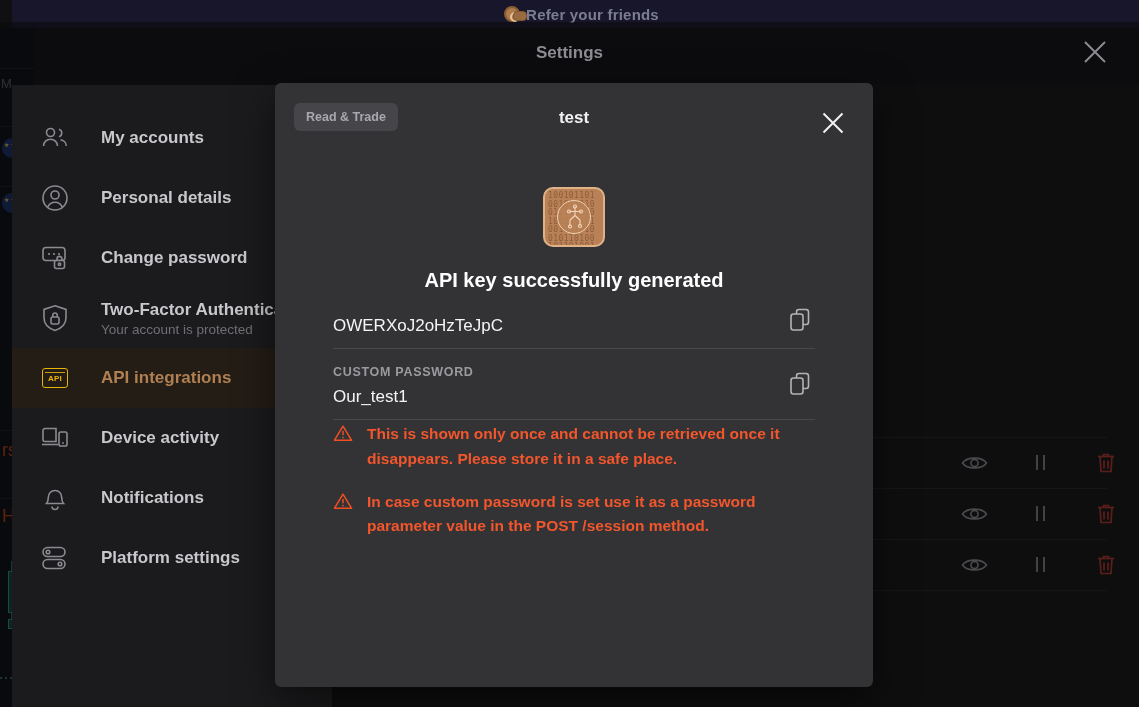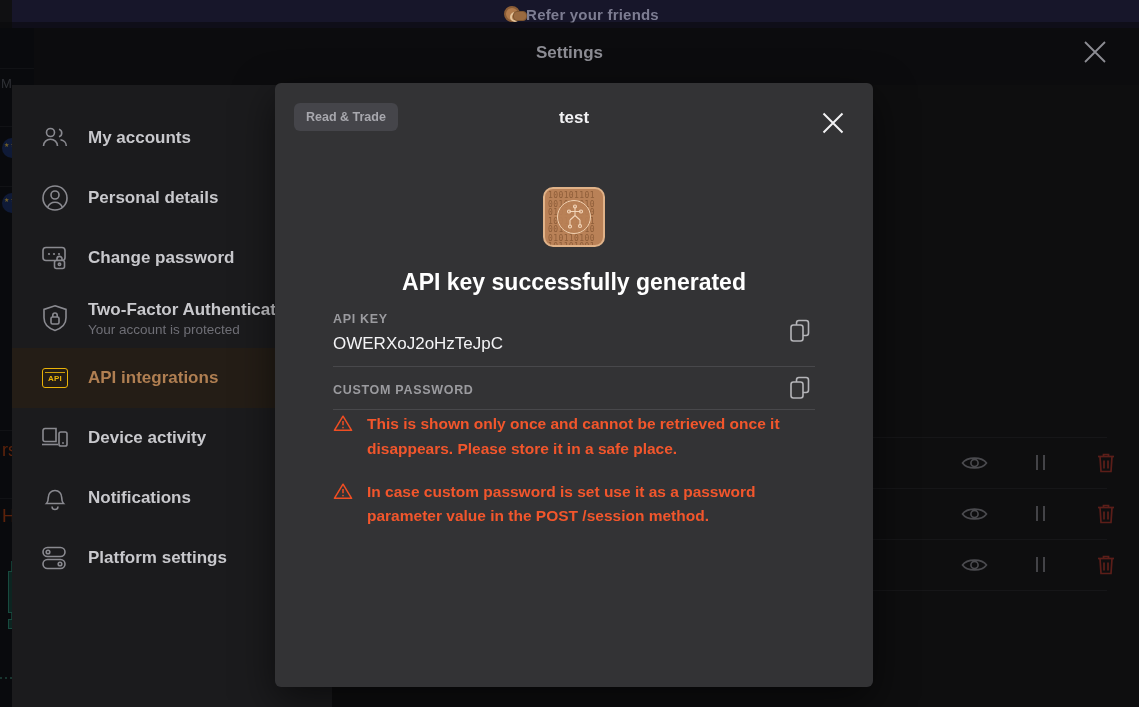--- a/index.html
+++ b/index.html
@@ -103,21 +103,21 @@
     width: 44px; height: 44px; display:flex; align-items:center; justify-content:center;
     color: #8d8d94;
   }
 
   
   .sidebar {
     position: absolute; left: 12px; top: 85px; width: 320px; bottom: 0;
     background: #1b1b1d;
   }
   .side-item {
-    display: flex; align-items: center; gap: 18px;
+    display: flex; align-items: center; gap: 31px;
     height: 60px; padding: 0 0 0 28px; position: relative;
   }
   .side-item .s-icon {
     width: 30px; height: 30px; flex: 0 0 30px;
     display:flex; align-items:center; justify-content:center; color:#8a8a90;
   }
   .side-item .s-txt { display:flex; flex-direction:column; justify-content:center; }
   .side-label { color: #c8c8cc; font-size: 17px; font-weight: bold; white-space: nowrap; }
   .side-sub { color: #6f6f76; font-size: 13.5px; margin-top: 2px; white-space: nowrap; }
   .side-item.tall { height: 60px; }
@@ -170,21 +170,21 @@
   }
   .key-icon .chip {
     position: absolute; left: 50%; top: 50%; transform: translate(-50%,-50%);
     width: 34px; height: 34px; border-radius: 50%;
     border: 1.6px solid #f0d0b0;
     background: rgba(185,129,87,.9);
   }
   .key-icon .chip svg { position:absolute; left:0; top:0; }
   .modal-h1 {
     margin-top: 22px; text-align: center;
-    color: #fff; font-size: 23px; font-weight: bold;
+    color: #fff; font-size: 20px; font-weight: bold;
   }
   .field {
     margin: 0 58px; padding: 16px 0 12px;
     border-bottom: 1px solid #48484b;
     position: relative;
   }
   .field:first-of-type { margin-top: 20px; }
   .field-label {
     color: #9b9b9f; font-size: 12.5px; font-weight: bold; letter-spacing: .7px;
   }
@@ -461,32 +461,32 @@
           <circle cx="23" cy="10.5" r="1.5"></circle>
           <circle cx="12" cy="25.5" r="1.5"></circle>
           <circle cx="22" cy="25" r="1.5"></circle>
         </svg>
       </div>
     </div>
 
     <div class="modal-h1">API key successfully generated</div>
 
     <div class="field">
-      <div class="field-label">API KEY</div>
       <div class="field-value">OWERXoJ2oHzTeJpC</div>
       <span class="copy-btn">
         <svg width="22" height="24" viewBox="0 0 22 24" fill="none" stroke="currentColor" stroke-width="1.6">
           <rect x="7.5" y="1.5" width="12" height="15" rx="2.4"></rect>
           <rect x="2" y="6" width="12" height="16" rx="2.4" fill="#333335"></rect>
         </svg>
       </span>
     </div>
 
     <div class="field">
       <div class="field-label">CUSTOM PASSWORD</div>
+      <div class="field-value">Our_test1</div>
       <span class="copy-btn">
         <svg width="22" height="24" viewBox="0 0 22 24" fill="none" stroke="currentColor" stroke-width="1.6">
           <rect x="7.5" y="1.5" width="12" height="15" rx="2.4"></rect>
           <rect x="2" y="6" width="12" height="16" rx="2.4" fill="#333335"></rect>
         </svg>
       </span>
     </div>
 
     <div class="warn-list">
       <div class="warn">

